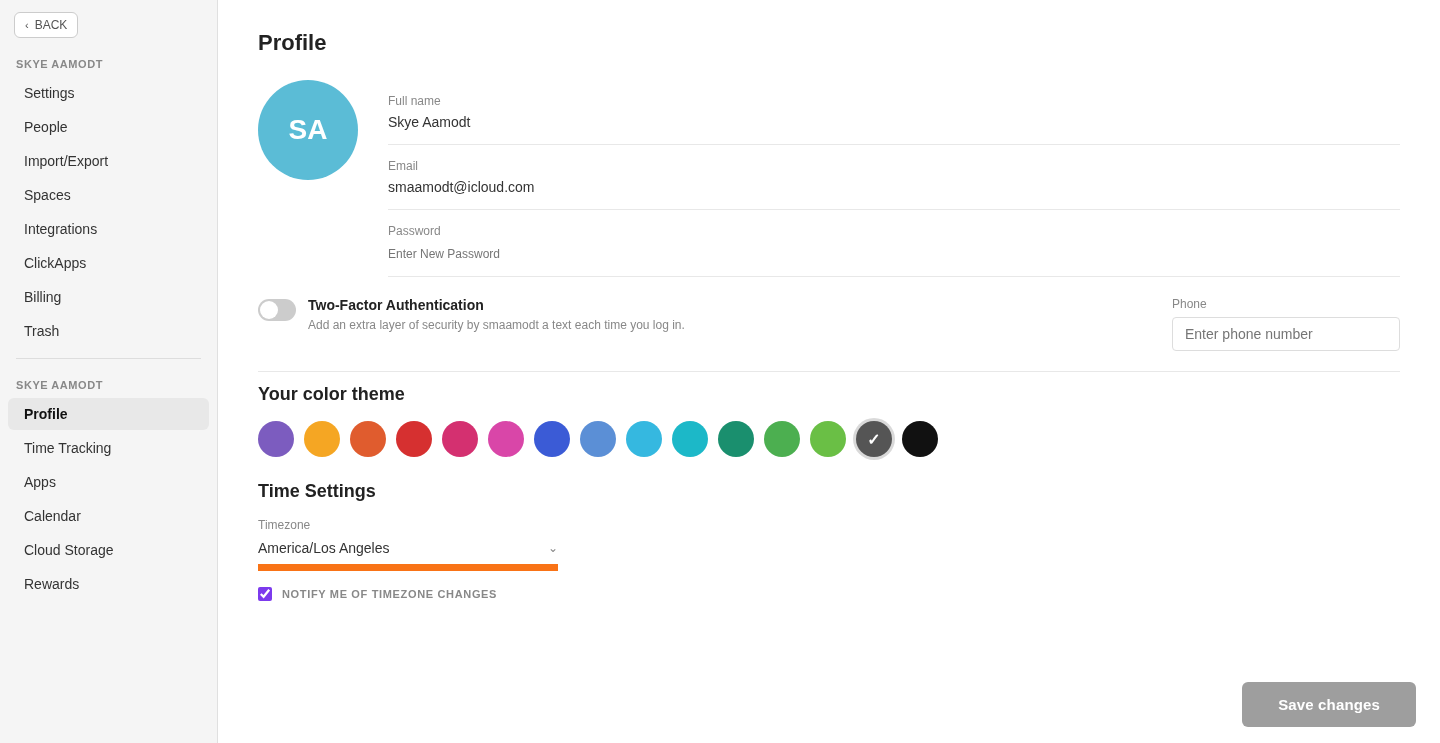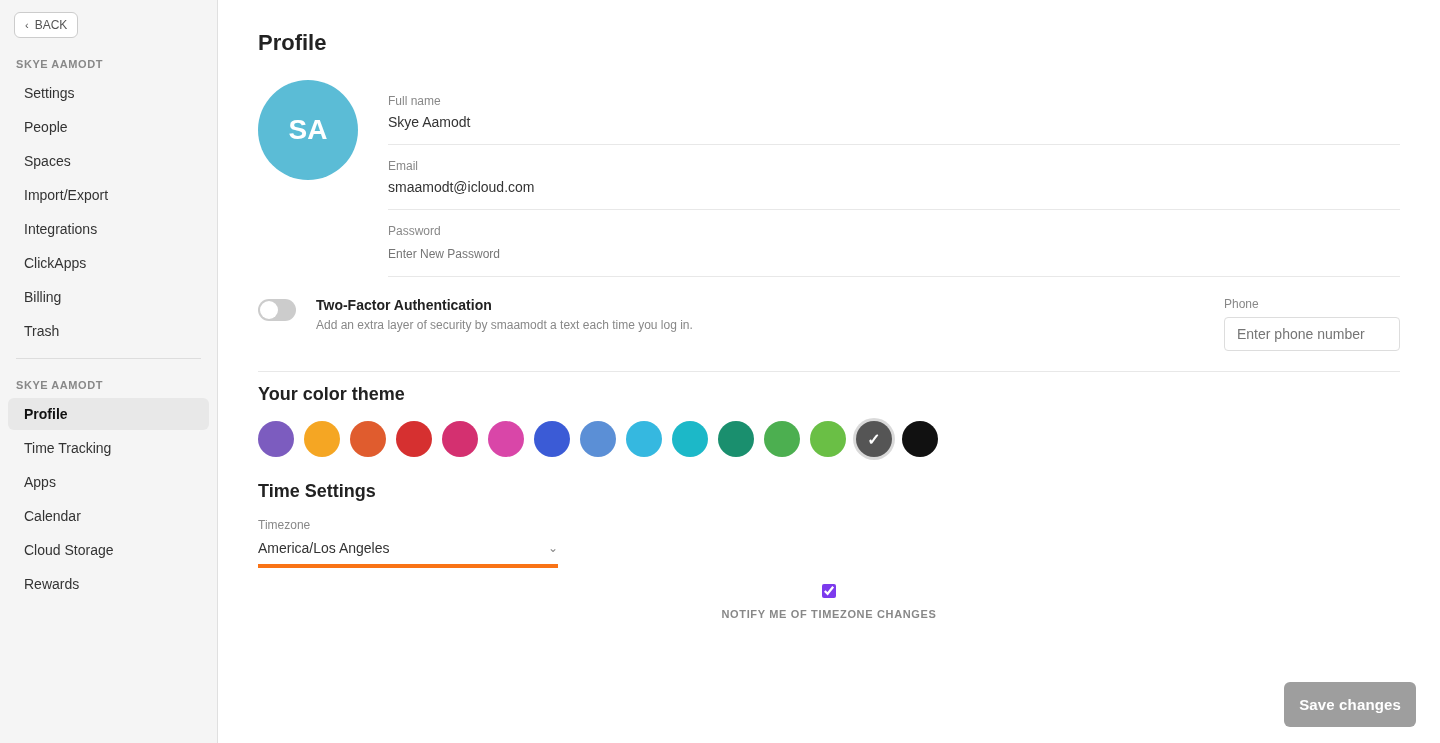--- a/index.html
+++ b/index.html
@@ -123,41 +123,41 @@
     }
 
     
     .tfa-row {
       display: flex;
       align-items: flex-start;
       gap: 40px;
       padding: 20px 0;
       border-bottom: 1px solid #e8e8e8;
     }
-    .tfa-left { flex: 1; display: flex; align-items: flex-start; gap: 20px; }
+    .tfa-left { flex: 1; display: flex; align-items: flex-start; gap: 12px; }
     .tfa-info { flex: 1; }
     .tfa-title {
       font-size: 14px;
       font-weight: 600;
       color: #222;
       margin-bottom: 4px;
     }
     .tfa-desc {
       font-size: 12px;
       color: #888;
       line-height: 1.4;
     }
     .tfa-right { display: flex; align-items: center; }
     .phone-input {
       border: 1px solid #ddd;
       border-radius: 4px;
       padding: 8px 12px;
       font-size: 14px;
       color: #aaa;
-      width: 176px;
+      width: 228px;
       outline: none;
     }
 
     
     .toggle {
       width: 38px;
       height: 22px;
       border-radius: 11px;
       background: #aaa;
       position: relative;
@@ -211,34 +211,33 @@
     .time-settings { margin-top: 24px; }
     .timezone-label {
       font-size: 12px;
       color: #888;
     }
     .timezone-select {
       display: flex;
       align-items: center;
       justify-content: space-between;
       border: none;
-      border-bottom: 4px solid #f97316;
+      border-bottom: 7px solid #f97316;
       padding: 8px 0;
       cursor: pointer;
       width: 300px;
     }
     .timezone-value { font-size: 14px; color: #333; }
     .chevron-down { font-size: 12px; color: #888; }
 
     .notify-row {
       display: flex;
       align-items: center;
       gap: 10px;
       margin-top: 16px;
-      flex-direction: column;
     }
     .notify-checkbox {
       width: 14px;
       height: 14px;
       accent-color: #7c3aed;
     }
     .notify-label {
       font-size: 11px;
       font-weight: 700;
       color: #888;
@@ -252,21 +251,21 @@
       bottom: 0;
       right: 0;
       padding: 16px 24px;
       background: transparent;
     }
     .save-btn {
       background: #9e9e9e;
       color: #fff;
       border: none;
       border-radius: 6px;
-      padding: 14px 15px;
+      padding: 14px 36px;
       font-size: 15px;
       font-weight: 600;
       cursor: pointer;
       letter-spacing: 0.01em;
     }
 
     
     .profile-avatar-area {
       display: flex;
       gap: 30px;
@@ -287,24 +286,24 @@
 
   <div class="sidebar-section-title">SKYE AAMODT</div>
 
   <div class="sidebar-item">
     <span>Settings</span>
   </div>
   <div class="sidebar-item">
     <span>People</span>
   </div>
   <div class="sidebar-item">
+    <span>Import/Export</span>
+  </div>
+  <div class="sidebar-item">
     <span>Spaces</span>
-  </div>
-  <div class="sidebar-item">
-    <span>Import/Export</span>
   </div>
   <div class="sidebar-item">
     <span>Integrations</span>
   </div>
   <div class="sidebar-item">
     <span>ClickApps</span>
   </div>
   <div class="sidebar-item">
     <span>Billing</span>
   </div>

